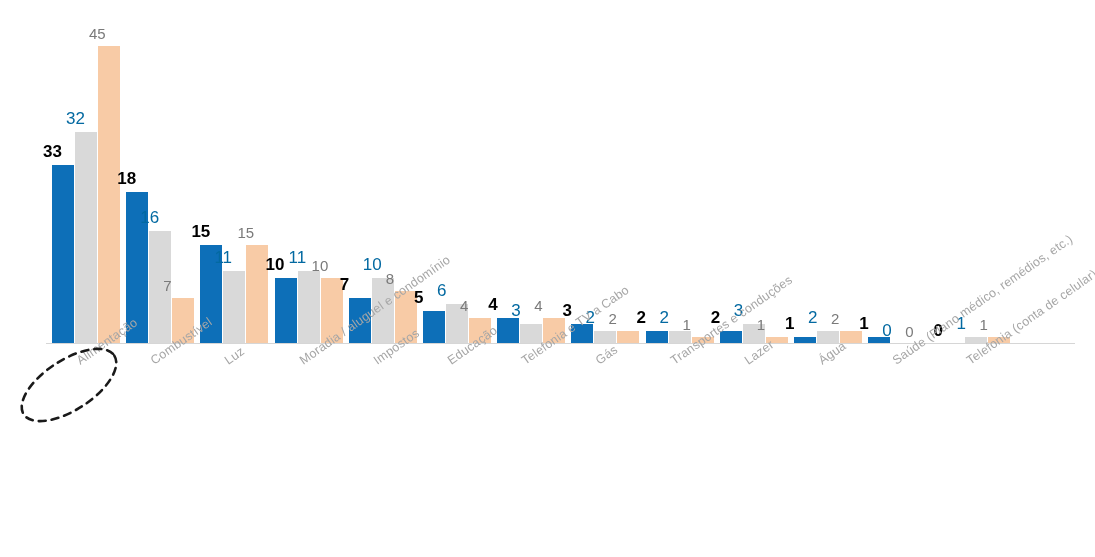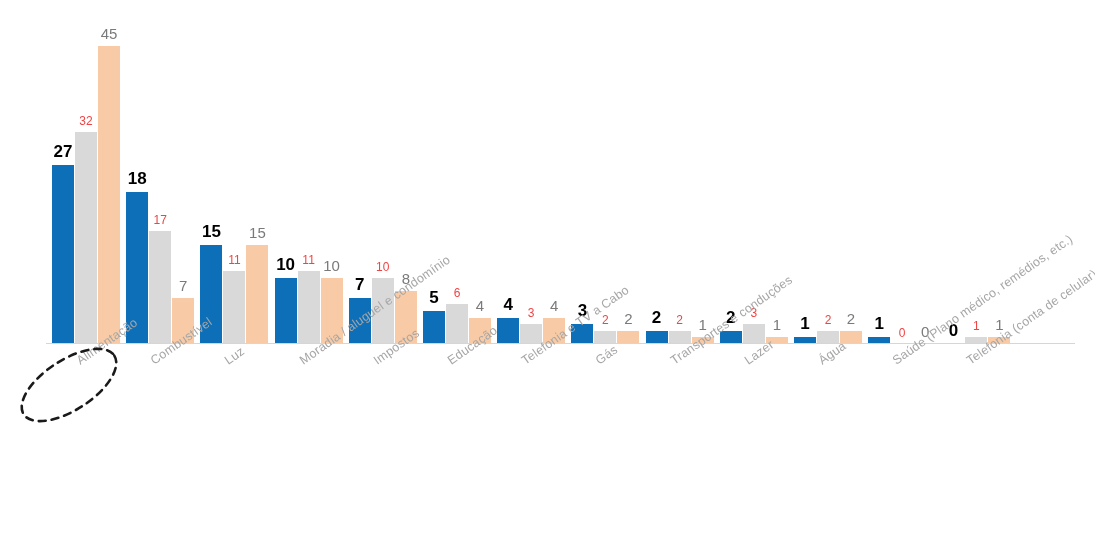--- a/index.html
+++ b/index.html
@@ -35,35 +35,35 @@
     bottom: 0;
     width: 22px;
   }
   .bar-s0 { left: 0px;  background: #0d6fb8; }
   .bar-s1 { left: 23px; background: #d9d9d9; }
   .bar-s2 { left: 46px; background: #f8cba6; }
 
   .bar-label {
     position: absolute;
     width: 40px;
-    text-align: center;
+    text-align: left;
     line-height: 1;
     white-space: nowrap;
   }
   .lbl-s0 {
     left: -9px;
     color: #000000;
     font-weight: bold;
     font-size: 17px;
   }
   .lbl-s1 {
     left: 14px;
-    color: #ef4444;
+    color: #0369a1;
     font-weight: normal;
-    font-size: 12px;
+    font-size: 17px;
   }
   .lbl-s2 {
     left: 37px;
     color: #7a7a7a;
     font-weight: normal;
     font-size: 15px;
   }
 
   
   #axis-line {
@@ -104,31 +104,31 @@
   }
 </style>
 </head>
 <body>
 
 <div id="chart-root">
 
   <div id="plot-area">
       <div class="bar-group" style="left: 52px;">
         <div class="bar bar-s0" style="height: 178.8px;"></div>
-        <div class="bar-label lbl-s0" style="bottom: 183.8px;">27</div>
+        <div class="bar-label lbl-s0" style="bottom: 183.8px;">33</div>
         <div class="bar bar-s1" style="height: 211.911px;"></div>
         <div class="bar-label lbl-s1" style="bottom: 216.911px;">32</div>
         <div class="bar bar-s2" style="height: 298px;"></div>
         <div class="bar-label lbl-s2" style="bottom: 303px;">45</div>
       </div>
       <div class="bar-group" style="left: 126.2px;">
         <div class="bar bar-s0" style="height: 152.311px;"></div>
         <div class="bar-label lbl-s0" style="bottom: 157.311px;">18</div>
         <div class="bar bar-s1" style="height: 112.578px;"></div>
-        <div class="bar-label lbl-s1" style="bottom: 117.578px;">17</div>
+        <div class="bar-label lbl-s1" style="bottom: 117.578px;">16</div>
         <div class="bar bar-s2" style="height: 46.3556px;"></div>
         <div class="bar-label lbl-s2" style="bottom: 51.3556px;">7</div>
       </div>
       <div class="bar-group" style="left: 200.4px;">
         <div class="bar bar-s0" style="height: 99.3333px;"></div>
         <div class="bar-label lbl-s0" style="bottom: 104.333px;">15</div>
         <div class="bar bar-s1" style="height: 72.8444px;"></div>
         <div class="bar-label lbl-s1" style="bottom: 77.8444px;">11</div>
         <div class="bar bar-s2" style="height: 99.3333px;"></div>
         <div class="bar-label lbl-s2" style="bottom: 104.333px;">15</div>

